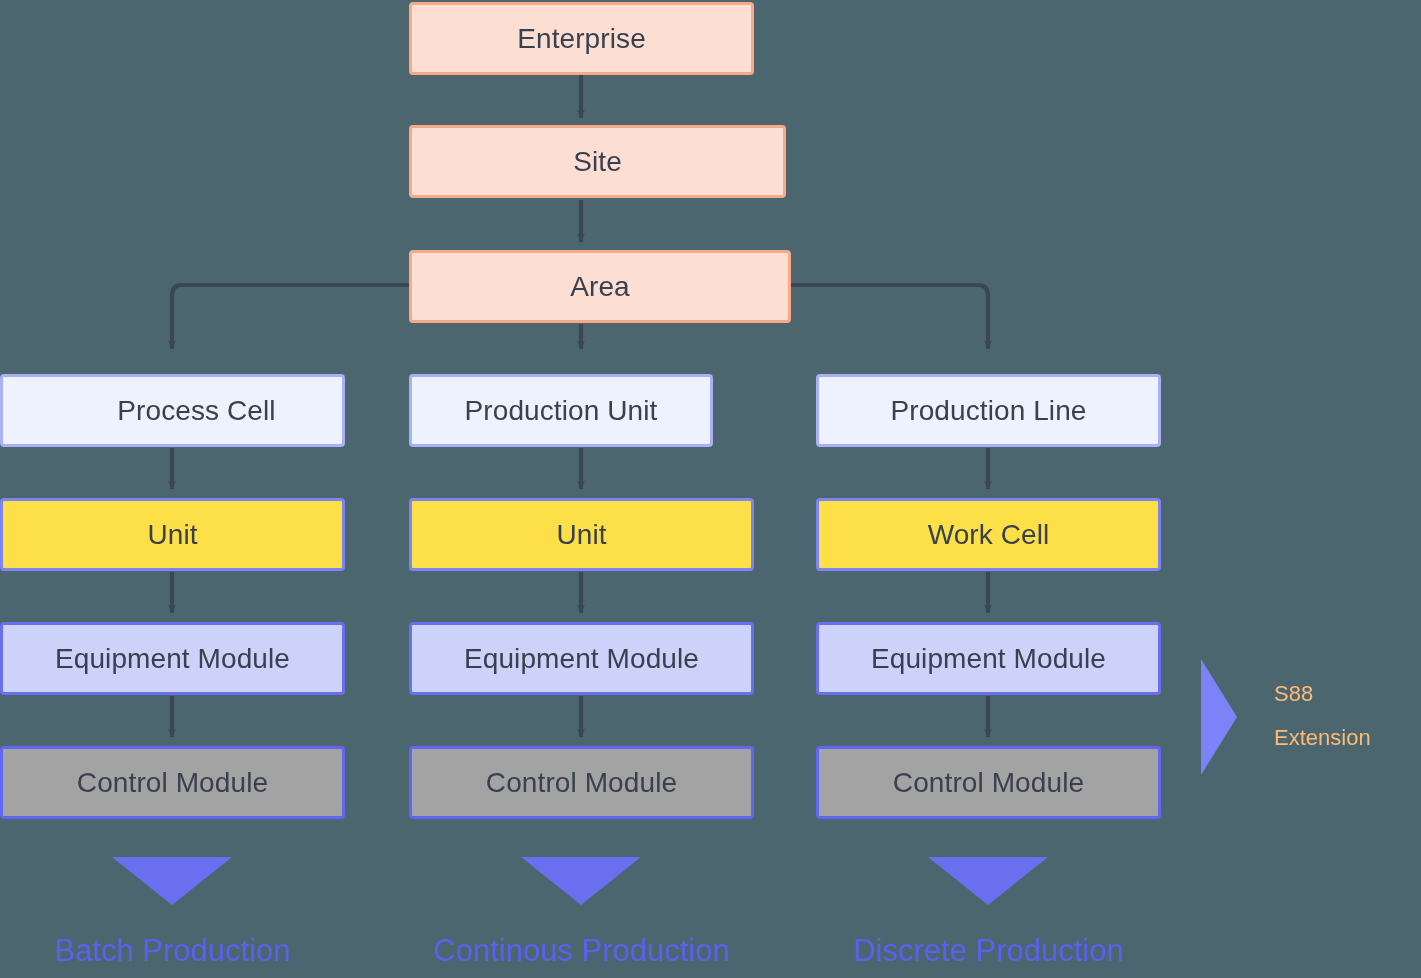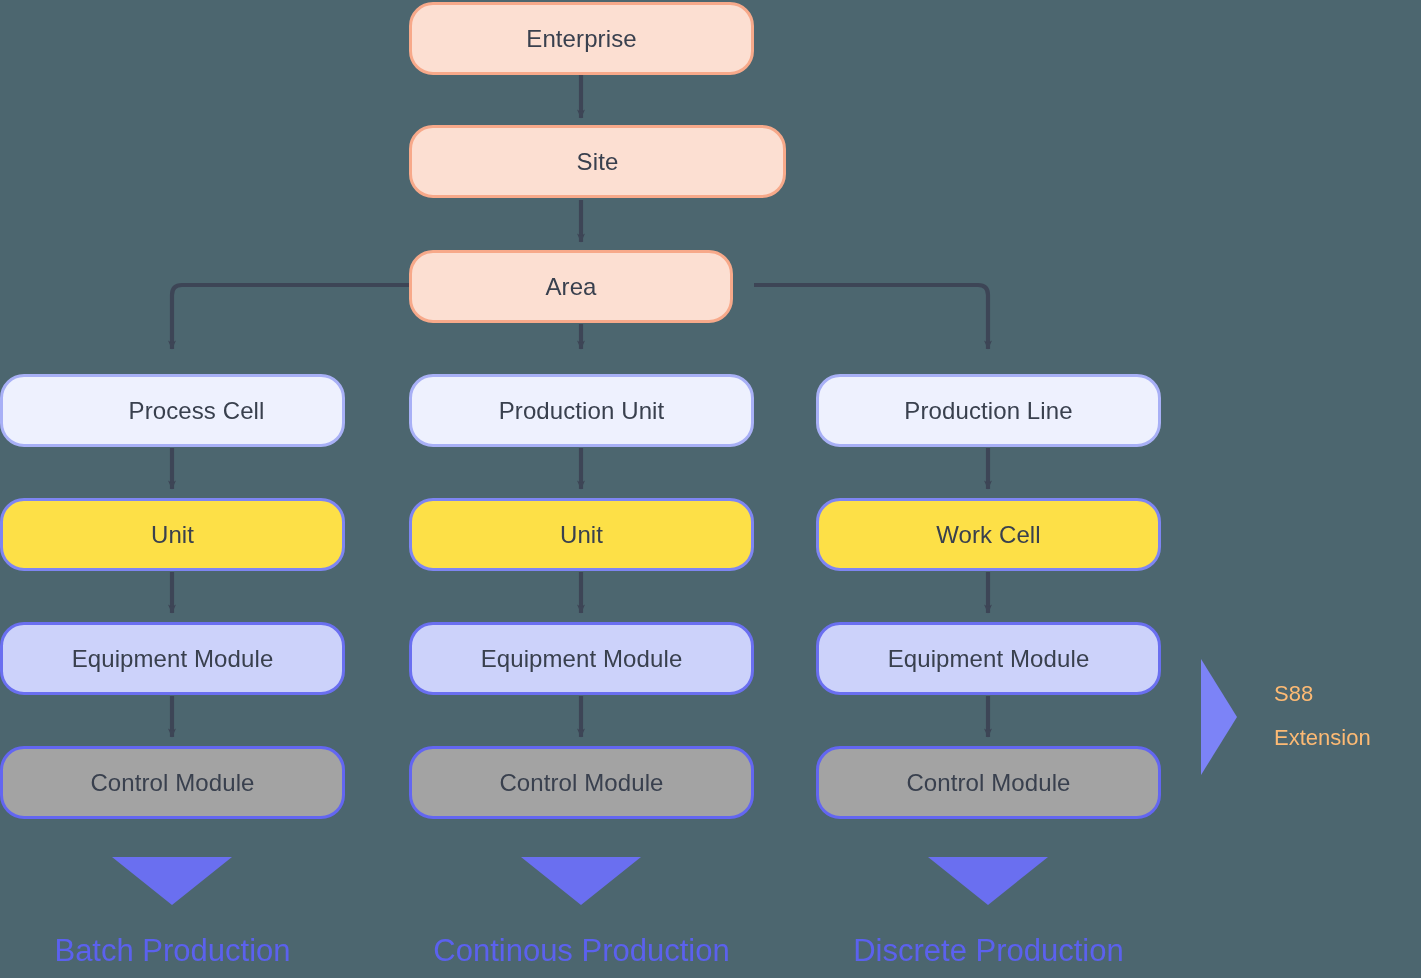--- a/index.html
+++ b/index.html
@@ -18,24 +18,24 @@
     overflow: hidden;
   }
 
   
   .node {
     position: absolute;
     box-sizing: border-box;
     display: flex;
     align-items: center;
     justify-content: center;
-    border-radius: 24px;
+    border-radius: 4px;
     border-width: 3px;
     border-style: solid;
-    font-size: 24px;
+    font-size: 28px;
     letter-spacing: 0.1px;
     color: #39404e;
     white-space: nowrap;
   }
 
   .lvl-peach {
     background: #fcdfd2;
     border-color: #f7a98a;
   }
   .lvl-b1 {
@@ -128,41 +128,41 @@
   </svg>
 
   <div class="node lvl-peach" style="left:409px; top:2px; width:345px; height:73px;">
     <span>Enterprise</span>
   </div>
 
   <div class="node lvl-peach" style="left:409px; top:125px; width:377px; height:73px;">
     <span>Site</span>
   </div>
 
-  <div class="node lvl-peach" style="left:409px; top:250px; width:324px; height:73px;">
+  <div class="node lvl-peach" style="left:409px; top:250px; width:382px; height:73px;">
     <span>Area</span>
   </div>
 
   <div class="node lvl-b1" style="left:0px; top:374px; width:345px; height:73px;padding-left:48px;">
     <span>Process Cell</span>
   </div>
 
   <div class="node lvl-b2" style="left:0px; top:498px; width:345px; height:73px;">
     <span>Unit</span>
   </div>
 
   <div class="node lvl-b3" style="left:0px; top:622px; width:345px; height:73px;">
     <span>Equipment Module</span>
   </div>
 
   <div class="node lvl-b4" style="left:0px; top:746px; width:345px; height:73px;">
     <span>Control Module</span>
   </div>
 
-  <div class="node lvl-b1" style="left:409px; top:374px; width:345px; height:73px;">
+  <div class="node lvl-b1" style="left:409px; top:374px; width:304px; height:73px;">
     <span>Production Unit</span>
   </div>
 
   <div class="node lvl-b2" style="left:409px; top:498px; width:345px; height:73px;">
     <span>Unit</span>
   </div>
 
   <div class="node lvl-b3" style="left:409px; top:622px; width:345px; height:73px;">
     <span>Equipment Module</span>
   </div>

